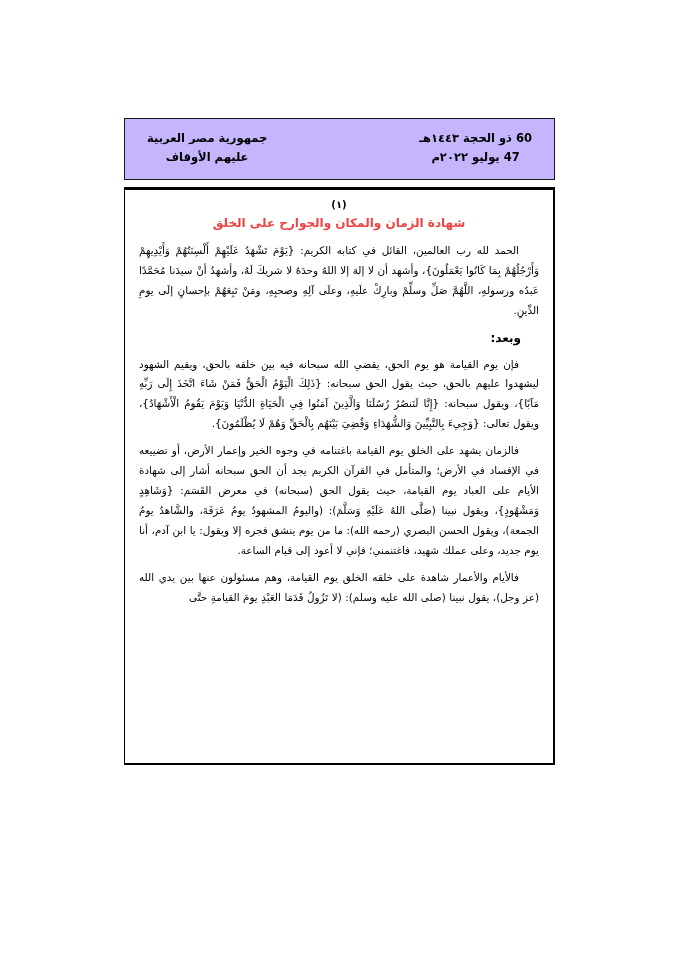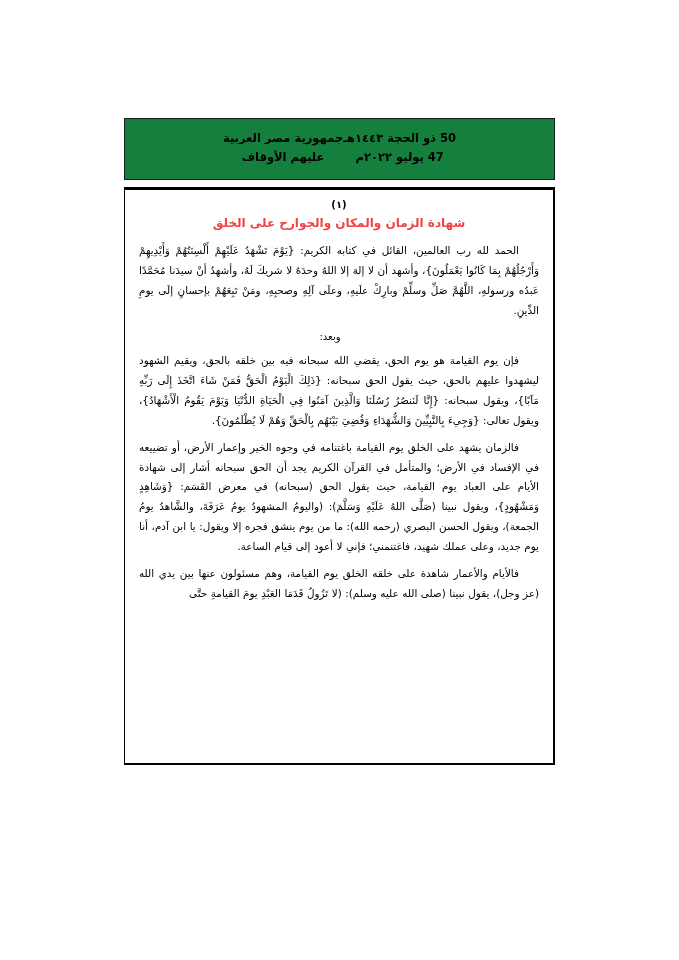--- a/index.html
+++ b/index.html
@@ -26,24 +26,24 @@
 
   
   .header-box {
     position: absolute;
     left: 124px;
     top: 118px;
     width: 431px;
     height: 62px;
     box-sizing: border-box;
     border: 1px solid #1a1a1a;
-    background: #15803d;
+    background: #c4b5fd;
     display: flex;
     flex-direction: row-reverse;
-    justify-content: center;
+    justify-content: space-between;
     align-items: center;
     padding: 4px 22px 6px 22px;
   }
   .header-col {
     display: flex;
     flex-direction: column;
     justify-content: center;
     gap: 6px;
   }
   .header-col.right { align-items: center; }
@@ -100,41 +100,41 @@
     line-height: 1.92;
     text-align: justify;
     text-align-last: right;
     margin: 0 0 7px 0;
     text-indent: 20px;
     word-spacing: 0.2px;
   }
   .para.last { margin-bottom: 0; }
 
   .standalone {
-    font-size: 10px;
-    font-weight: 400;
+    font-size: 12px;
+    font-weight: 700;
     color: #000;
     line-height: 1.92;
-    text-align: center;
+    text-align: right;
     margin: 0 0 4px 0;
     padding-right: 18px;
   }
 </style>
 </head>
 <body>
 
 <div class="page">
 
   <div class="header-box">
     <div class="header-col right">
       <div class="header-line">جمهورية مصر العربية</div>
       <div class="header-line">عليهم الأوقاف</div>
     </div>
     <div class="header-col left">
-      <div class="header-line">50 ذو الحجة ١٤٤٣هـ</div>
+      <div class="header-line">60 ذو الحجة ١٤٤٣هـ</div>
       <div class="header-line">47 يوليو ٢٠٢٢م</div>
     </div>
   </div>
 
   <div class="content-box">
 
     <div class="page-number">(١)</div>
 
     <div class="doc-title">شهادة الزمان والمكان والجوارح على الخلق</div>
 

